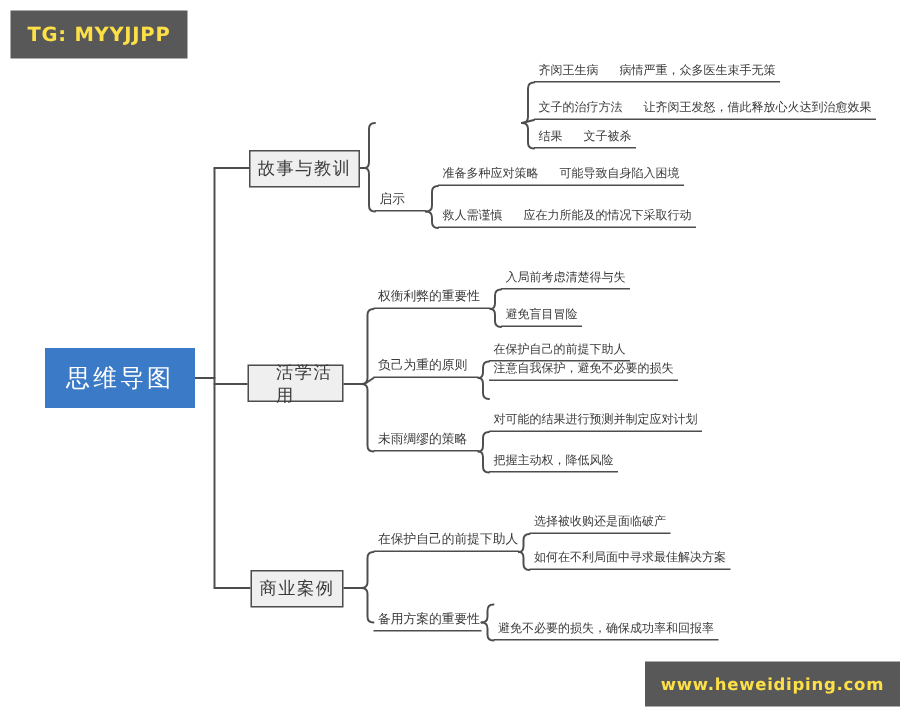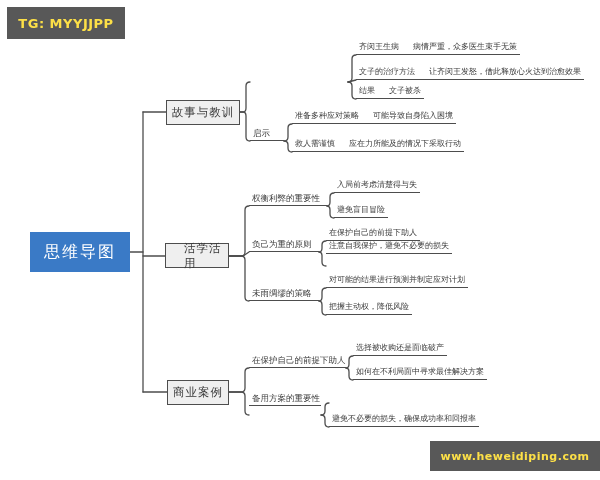--- a/index.html
+++ b/index.html
@@ -151,20 +151,20 @@
 
   <div class="row lv3" style="left:249px;top:354px;width:97px">
     <span>在保护自己的前提下助人</span>
   </div>
   <div class="row lv4" style="left:353px;top:366px">
     <span>如何在不利局面中寻求最佳解决方案</span>
   </div>
   <div class="row lv4" style="left:353px;top:342px">
     <span>选择被收购还是面临破产</span>
   </div>
-  <div class="row lv3" style="left:249px;top:392px;width:72px">
+  <div class="row lv3" style="left:249px;top:407px;width:72px">
     <span>备用方案的重要性</span>
   </div>
   <div class="row lv4" style="left:329px;top:413px">
     <span>避免不必要的损失，确保成功率和回报率</span>
   </div>
 
 </div>
 
 </body></html>

